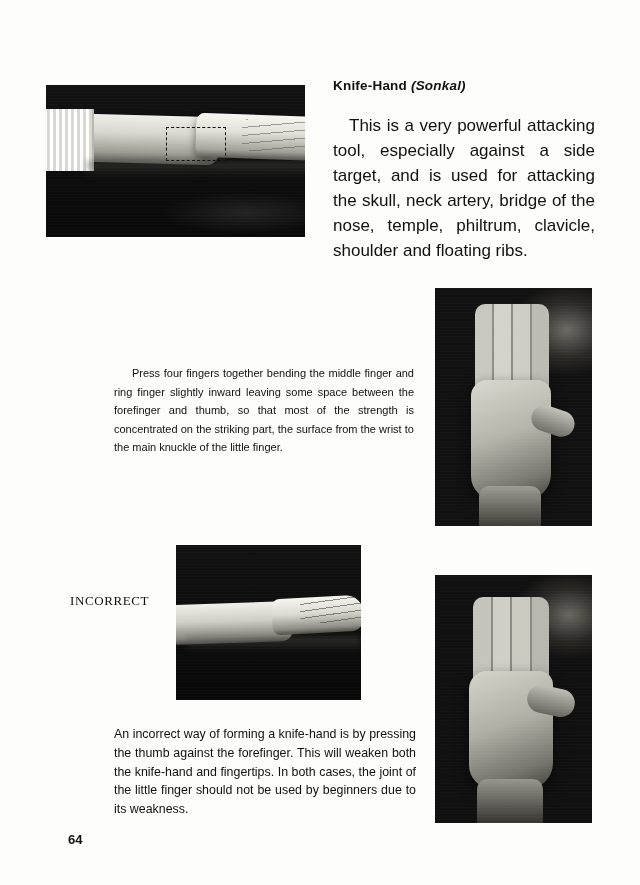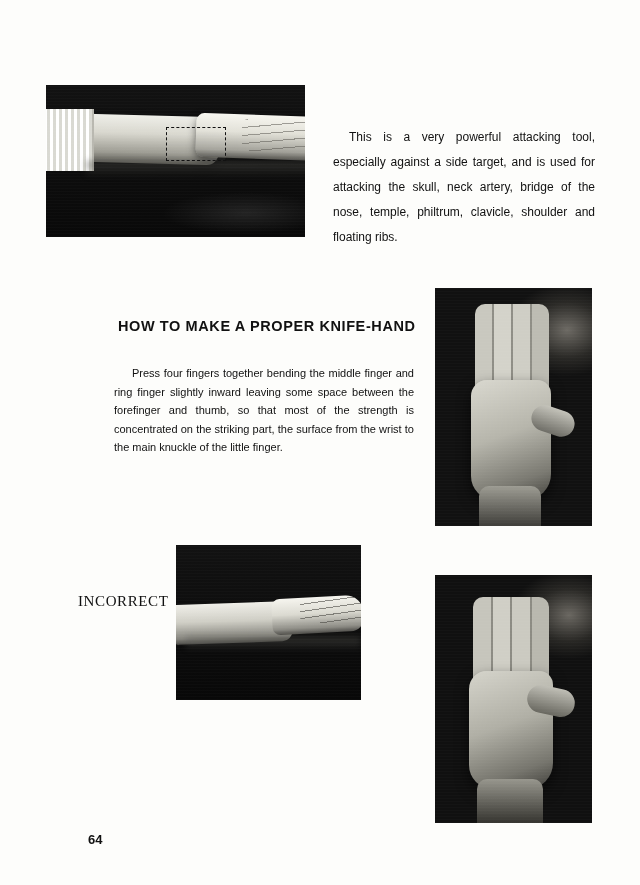--- a/index.html
+++ b/index.html
@@ -273,23 +273,23 @@
     letter-spacing: 0.2px;
   }
   .heading-knifehand .korean {
     font-style: italic;
     font-weight: bold;
   }
 
   .para-intro {
     position: absolute;
     left: 333px;
-    top: 113px;
+    top: 96px;
     width: 262px;
-    font-size: 12px;
+    font-size: 17px;
     line-height: 25px;
     text-align: justify;
     text-indent: 16px;
   }
   .para-blocking {
     position: absolute;
     left: 333px;
     top: 228px;
     width: 262px;
     font-size: 12.6px;
@@ -315,66 +315,69 @@
     top: 353px;
     width: 300px;
     font-size: 11px;
     line-height: 18.6px;
     text-align: justify;
     text-indent: 18px;
   }
 
   .label-incorrect {
     position: absolute;
-    left: 78px;
+    left: 70px;
     top: 593px;
     font-family: "Liberation Serif", serif;
-    font-size: 15px;
+    font-size: 13px;
     letter-spacing: 0.6px;
   }
 
   .para-incorrect {
     position: absolute;
     left: 114px;
     top: 713px;
     width: 302px;
     font-size: 12.4px;
     line-height: 18.6px;
     text-align: justify;
     text-indent: 0;
   }
 
   .page-number {
     position: absolute;
-    left: 88px;
+    left: 68px;
     top: 832px;
     font-size: 13px;
     font-weight: bold;
   }
 </style>
 </head>
 <body>
 
 <div class="page">
 
   <div class="photo" id="photo-knifehand-side">
     <div class="forearm"></div>
     <div class="sleeve"></div>
     <div class="hand"></div>
     <div class="finger-lines"></div>
     <div class="shadow-strip"></div>
     <div class="blade-box"></div>
     <div class="grain"></div>
   </div>
 
+  <div class="heading-knifehand">
+    <span>Knife-Hand</span>
+    <span class="korean">(Sonkal)</span>
+  </div>
 
   <p class="para-intro">This is a very powerful attacking tool, especially against a side target, and is used for attacking the skull, neck artery, bridge of the nose, temple, philtrum, clavicle, shoulder and floating ribs.</p>
 
 
-  <h2 class="heading-howto">HOW TO MAKE A PROPER KNIFE-HAND</h2>
 
   <p class="para-howto">Press four fingers together bending the middle finger and ring finger slightly inward leaving some space between the forefinger and thumb, so that most of the strength is concentrated on the striking part, the surface from the wrist to the main knuckle of the little finger.</p>
 
   <div class="photo" id="photo-hand-correct">
     <div class="fingers"></div>
     <div class="palmback"></div>
     <div class="thumb"></div>
     <div class="wrist"></div>
     <div class="grain"></div>
   </div>
@@ -390,16 +393,17 @@
   </div>
 
   <div class="photo" id="photo-hand-incorrect">
     <div class="fingers"></div>
     <div class="palmback"></div>
     <div class="thumb"></div>
     <div class="wrist"></div>
     <div class="grain"></div>
   </div>
 
+  <p class="para-incorrect">An incorrect way of forming a knife-hand is by pressing the thumb against the forefinger. This will weaken both the knife-hand and fingertips. In both cases, the joint of the little finger should not be used by beginners due to its weakness.</p>
 
   <div class="page-number">64</div>
 
 </div>
 
 </body></html>

